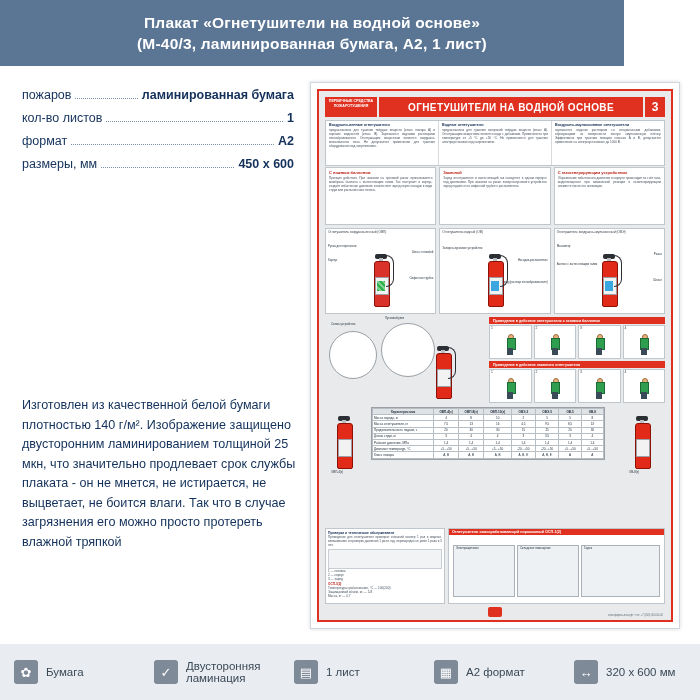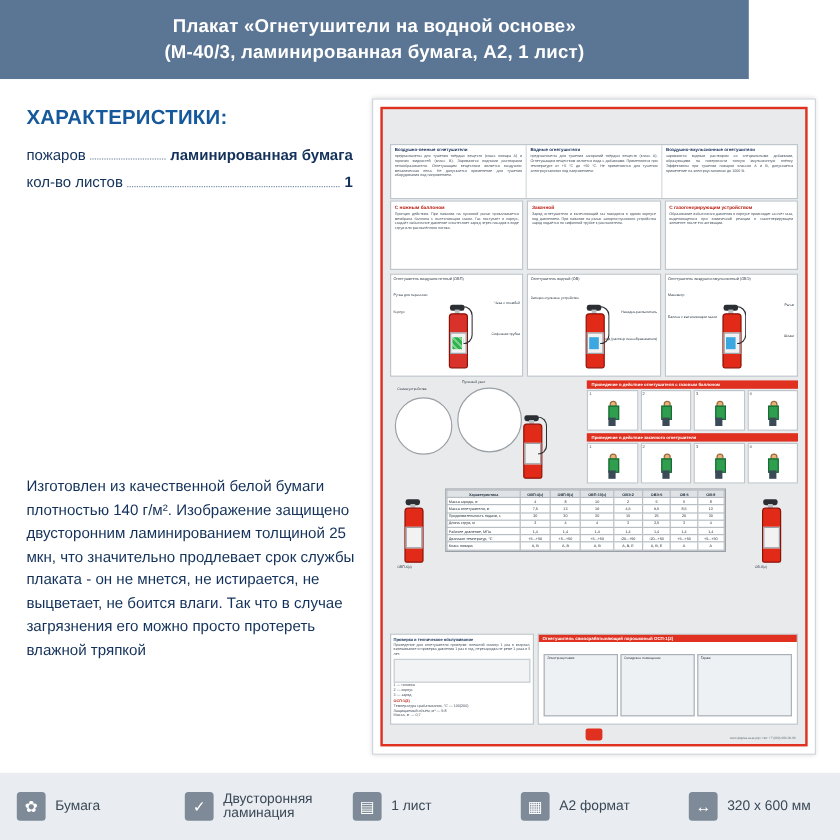--- a/index.html
+++ b/index.html
@@ -478,41 +478,55 @@
 <div class="page">
 
   <div class="header">
     <div class="title-line">Плакат «Огнетушители на водной основе»</div>
     <div class="title-line">(М-40/3, ламинированная бумага, А2, 1 лист)</div>
   </div>
 
   <div class="content">
 
     <div class="left-col">
-      <div class="section-title">ХАРАКТЕРИСТИКИ:</div>
 
       <div class="spec-row">
         <span class="spec-label">пожаров</span>
         <span class="spec-dots"></span>
         <span class="spec-value">ламинированная бумага</span>
       </div>
       <div class="spec-row">
         <span class="spec-label">кол-во листов</span>
         <span class="spec-dots"></span>
         <span class="spec-value">1</span>
       </div>
+      <div class="spec-row">
+        <span class="spec-label">формат</span>
+        <span class="spec-dots"></span>
+        <span class="spec-value">А2</span>
+      </div>
+      <div class="spec-row">
+        <span class="spec-label">размеры, мм</span>
+        <span class="spec-dots"></span>
+        <span class="spec-value">450 х 600</span>
+      </div>
     </div>
 
     <div class="desc-block">
       <div class="desc-text">Изготовлен из качественной белой бумаги плотностью 140 г/м². Изображение защищено двусторонним ламинированием толщиной 25 мкн, что значительно продлевает срок службы плаката - он не мнется, не истирается, не выцветает, не боится влаги. Так что в случае загрязнения его можно просто протереть влажной тряпкой</div>
     </div>
 
     <div class="poster">
       <div class="poster-inner">
 
+        <div class="p-titlebar">
+          <div class="p-logo">ПЕРВИЧНЫЕ СРЕДСТВА ПОЖАРОТУШЕНИЯ</div>
+          <div class="p-title">ОГНЕТУШИТЕЛИ НА ВОДНОЙ ОСНОВЕ</div>
+          <div class="p-num">3</div>
+        </div>
 
         <div class="p-introblock">
           <div class="p-introcol">
             <b>Воздушно-пенные огнетушители</b>
             <div class="micro">предназначены для тушения твёрдых веществ (класс пожара А) и горючих жидкостей (класс В). Заряжаются водными растворами пенообразователя. Огнетушащим веществом является воздушно-механическая пена. Не допускается применение для тушения оборудования под напряжением.</div>
           </div>
           <div class="p-introcol">
             <b>Водные огнетушители</b>
             <div class="micro">предназначены для тушения загораний твёрдых веществ (класс А). Огнетушащим веществом является вода с добавками. Применяются при температуре от +5 °С до +50 °С. Не применяются для тушения электроустановок под напряжением.</div>
           </div>

